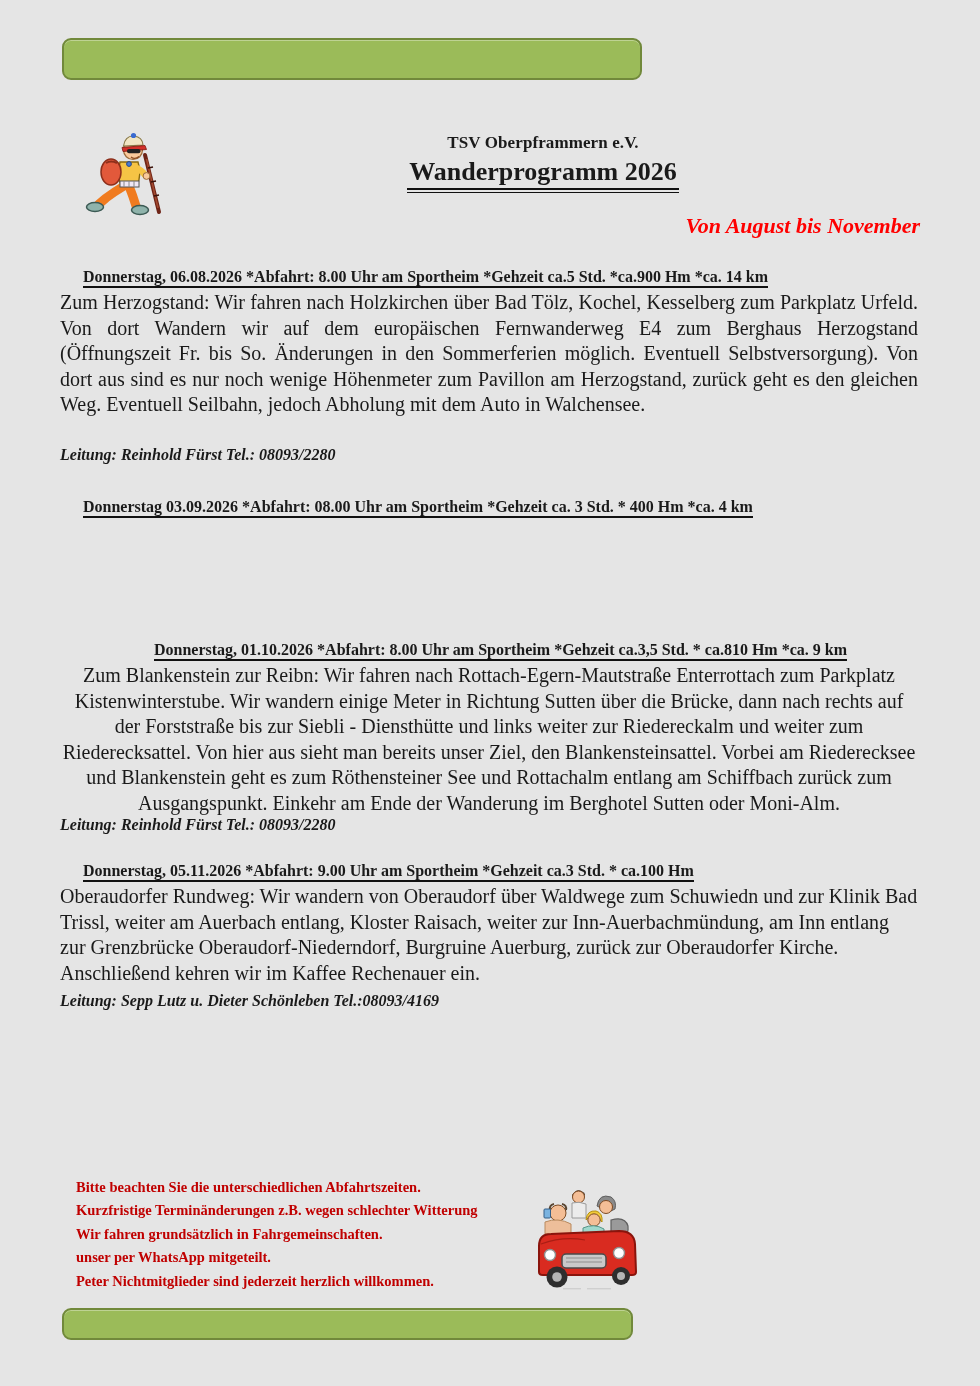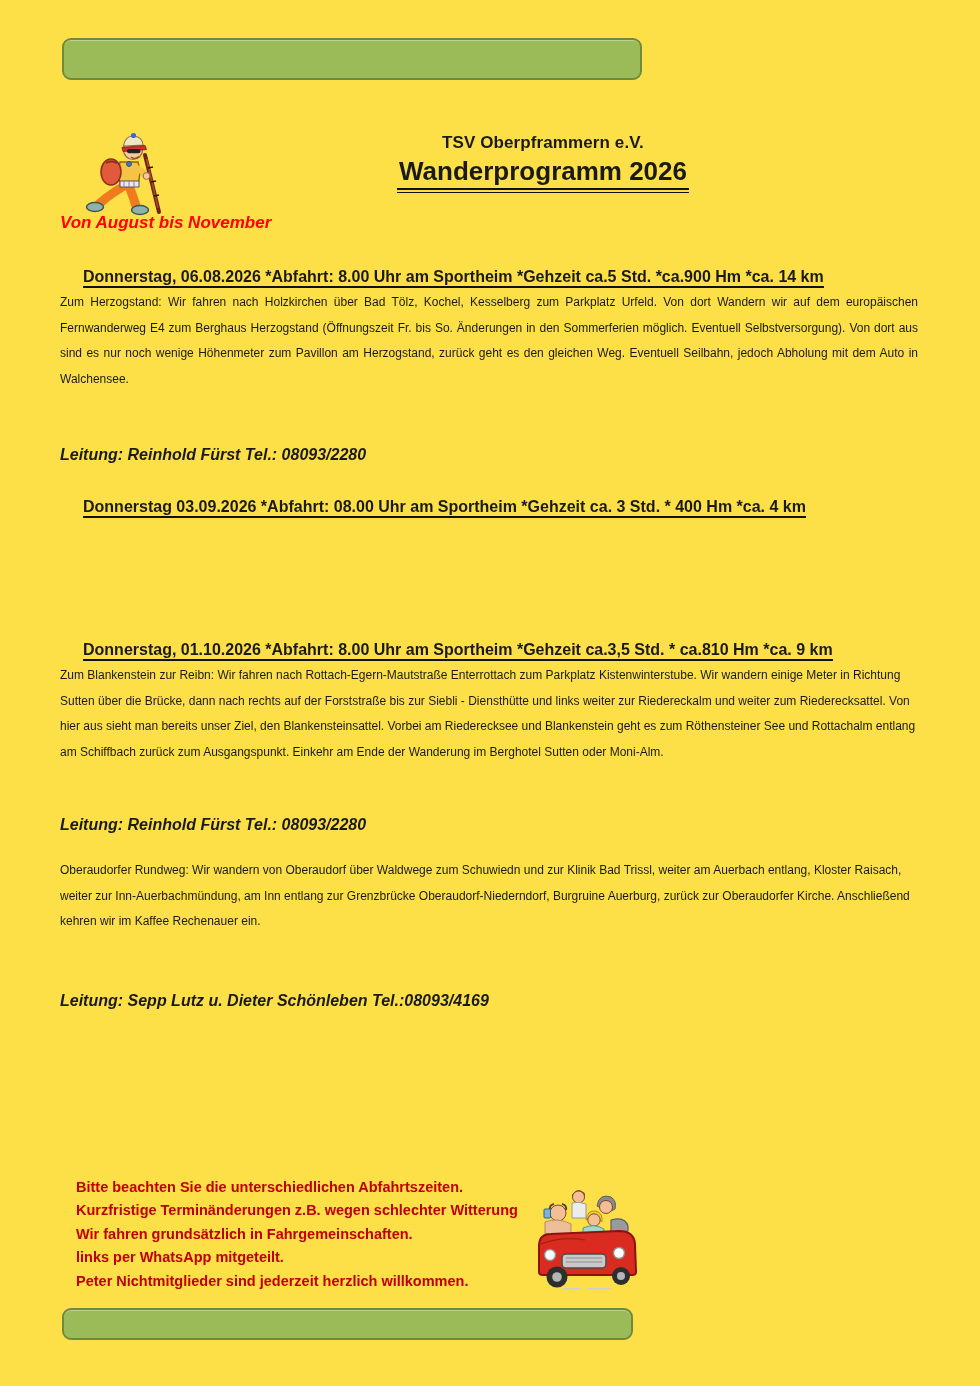--- a/index.html
+++ b/index.html
@@ -1,20 +1,20 @@
 <!DOCTYPE html>
 <html><head>
 <meta charset="utf-8">
 <style>
   html,body { margin:0; padding:0; background:#ffffff; }
   .page {
     position:relative;
     width:980px; height:1386px;
-    background:#fde047;
-    font-family:Liberation Sans, sans-serif;
+    background:#e5e5e5;
+    font-family:Liberation Serif, serif;
     color:#1a1a1a;
     overflow:hidden;
   }
   
   .green-bar {
     position:absolute;
     background:#9BBB59;
     border:2px solid #71893B;
     border-radius:9px;
     box-shadow:inset 0 1px 0 rgba(255,255,255,.35);
@@ -24,33 +24,33 @@
 
   
   .hiker { position:absolute; left:82px; top:126px; width:96px; height:92px; }
   .title-block { position:absolute; left:166px; top:131px; width:754px; text-align:center; }
   .org-name { font-size:17px; font-weight:700; line-height:23px; letter-spacing:.1px; }
   .program-title { font-size:26px; font-weight:700; line-height:31px; margin-top:2px; }
   .program-title .u2 { display:inline-block; border-bottom:2.5px solid #111; padding:0 2px 1px 2px; position:relative; }
   .program-title .u2::after { content:""; position:absolute; left:0; right:0; bottom:-5px; height:1.5px; background:#111; }
   .subtitle {
     position:absolute; left:60px; top:213px; width:860px;
-    text-align:left; color:#FF0000;
-    font-size:17px; font-weight:700; font-style:italic;
+    text-align:right; color:#FF0000;
+    font-size:22px; font-weight:700; font-style:italic;
   }
 
   
   .tour { position:absolute; left:60px; width:858px; }
   .tour-heading { font-size:16px; font-weight:700; line-height:26px; white-space:nowrap;margin-left:23px; }
   .tour-heading span { border-bottom:2px solid #111; padding-bottom:0.5px; }
-  .tour-body { font-size:12px; line-height:25.6px; margin:0; }
+  .tour-body { font-size:20px; line-height:25.6px; margin:0; }
   .tour-body.justify { text-align:justify; }
   .tour-0 { top:264px; }
   .tour-1 { top:494px; }
-  .tour-2 { top:637px; }
+  .tour-2 { top:637px;text-align:center; }
   .tour-3 { top:858px; }
   .leader {
     position:absolute; left:60px; width:858px;
     font-size:16px; font-weight:700; font-style:italic; white-space:nowrap;
   }
   .leader-0 { top:446px; }
   .leader-1 { top:595px; }
   .leader-2 { top:816px; }
   .leader-3 { top:992px; }
 
@@ -128,29 +128,30 @@
     <div class="tour-heading"><span>Donnerstag 03.09.2026 *Abfahrt: 08.00 Uhr am Sportheim *Gehzeit ca. 3 Std. * 400 Hm *ca. 4 km</span></div>
   </div>
 
   <div class="tour tour-2">
     <div class="tour-heading"><span>Donnerstag, 01.10.2026 *Abfahrt: 8.00 Uhr am Sportheim *Gehzeit ca.3,5 Std. * ca.810 Hm *ca. 9 km</span></div>
     <p class="tour-body">Zum Blankenstein zur Reibn: Wir fahren nach Rottach-Egern-Mautstraße Enterrottach zum Parkplatz Kistenwinterstube. Wir wandern einige Meter in Richtung Sutten über die Brücke, dann nach rechts auf der Forststraße bis zur Siebli - Diensthütte und links weiter zur Riedereckalm und weiter zum Riederecksattel. Von hier aus sieht man bereits unser Ziel, den Blankensteinsattel. Vorbei am Riederecksee und Blankenstein geht es zum Röthensteiner See und Rottachalm entlang am Schiffbach zurück zum Ausgangspunkt.  Einkehr am Ende der Wanderung im Berghotel Sutten oder Moni-Alm.</p>
   </div>
   <div class="leader leader-2">Leitung: Reinhold Fürst Tel.: 08093/2280</div>
 
   <div class="tour tour-3">
+    <div class="tour-heading"><span>Donnerstag, 05.11.2026 *Abfahrt: 9.00 Uhr am Sportheim *Gehzeit ca.3 Std. * ca.100 Hm</span></div>
     <p class="tour-body">Oberaudorfer Rundweg: Wir wandern von Oberaudorf über Waldwege zum Schuwiedn und zur Klinik Bad Trissl, weiter am Auerbach entlang, Kloster Raisach, weiter zur Inn-Auerbachmündung, am Inn entlang zur Grenzbrücke Oberaudorf-Niederndorf, Burgruine Auerburg, zurück zur Oberaudorfer Kirche. Anschließend kehren wir im Kaffee Rechenauer ein.</p>
   </div>
   <div class="leader leader-3">Leitung: Sepp Lutz u. Dieter Schönleben  Tel.:08093/4169</div>
 
   <div class="notes">
     <div class="note-line">Bitte beachten Sie die unterschiedlichen Abfahrtszeiten.</div>
     <div class="note-line">Kurzfristige Terminänderungen z.B. wegen schlechter Witterung</div>
     <div class="note-line">Wir fahren grundsätzlich in Fahrgemeinschaften.</div>
-    <div class="note-line">links per WhatsApp mitgeteilt.</div>
+    <div class="note-line">unser per WhatsApp mitgeteilt.</div>
     <div class="note-line">Peter Nichtmitglieder sind jederzeit herzlich willkommen.</div>
   </div>
 
   <svg class="car" viewBox="0 0 108 108" aria-hidden="true">
 
     <path d="M39 13 Q45 4 52 12 L51 16 L40 16 Z" fill="#4a3525"></path>
     <circle cx="45.5" cy="15" r="6" fill="#F4BE96" stroke="#7d4a22" stroke-width="1"></circle>
     <path d="M39 21 Q46 19 53 22 L53 36 L39 36 Z" fill="#ececec" stroke="#9a9a9a" stroke-width="1"></path>
 
     <path d="M64 24 Q66 11 78 15 Q84 19 82 27 L76 30 Z" fill="#8a8a8a" stroke="#5f5f5f" stroke-width="1"></path>

